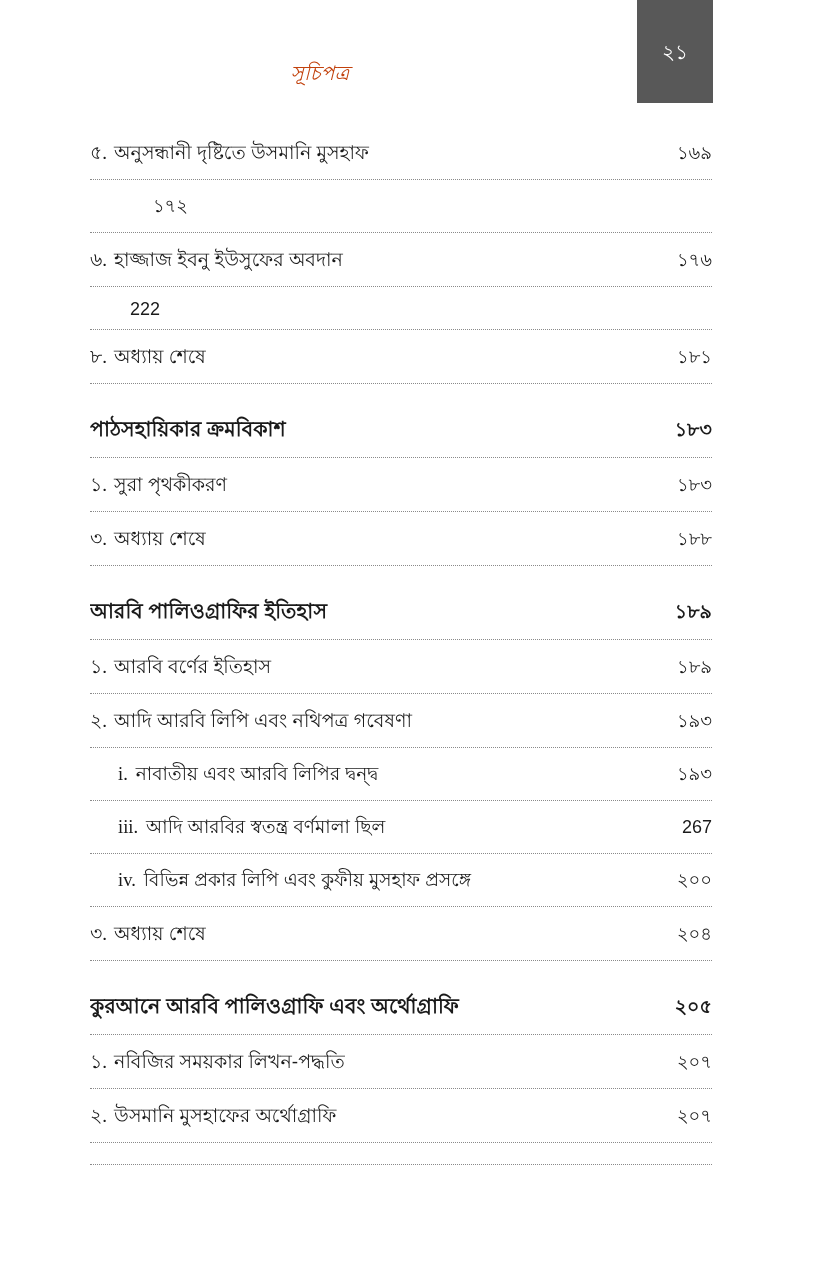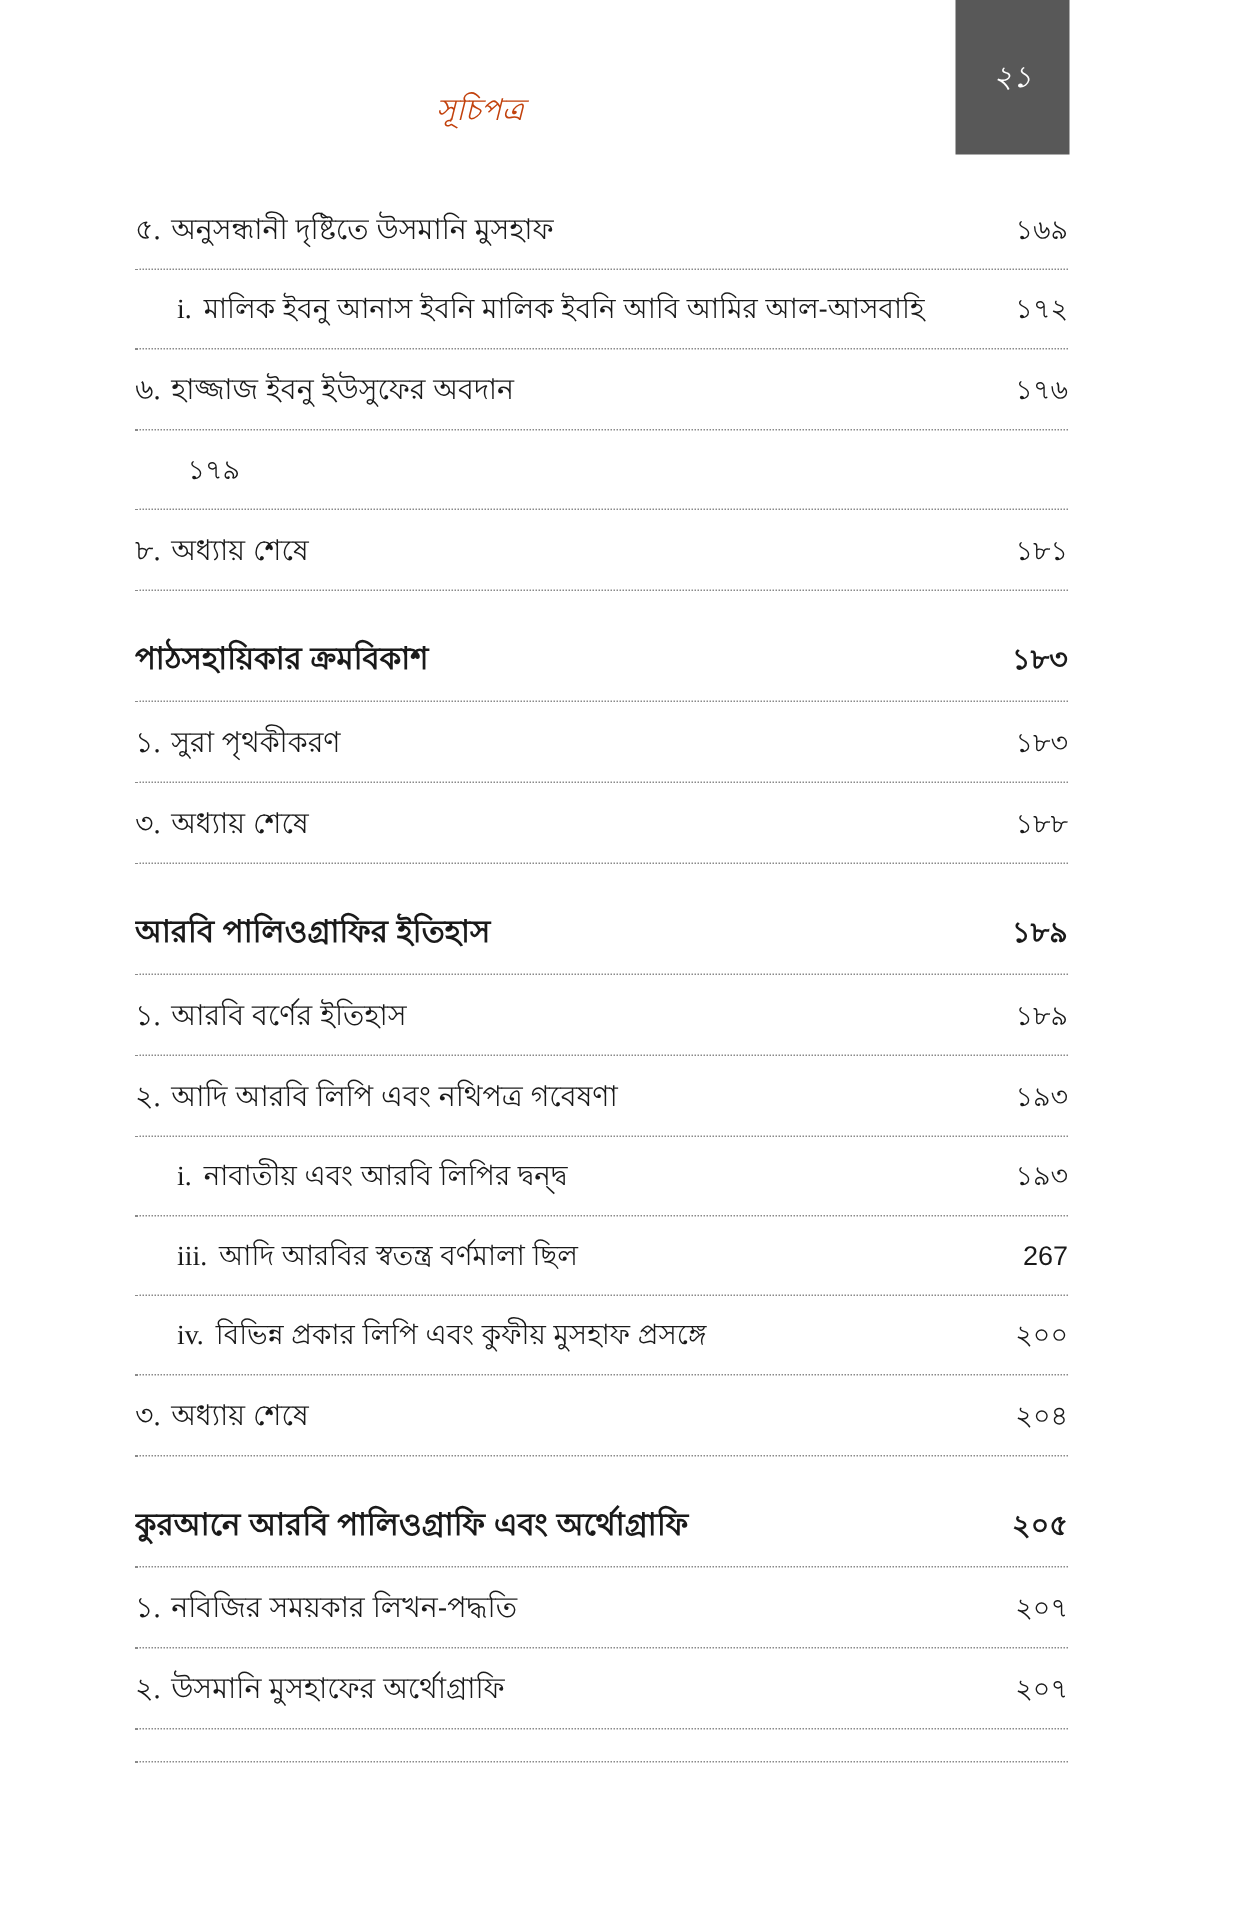--- a/index.html
+++ b/index.html
@@ -39,21 +39,20 @@
   .folio-box {
     position: absolute;
     left: 637px;
     top: 0;
     width: 76px;
     height: 103px;
     background: #585858;
     display: flex;
     align-items: center;
     justify-content: center;
-    font-style: italic;
   }
   .folio-number {
     color: #ffffff;
     font-size: 20px;
     font-family: "Liberation Serif", "DejaVu Serif", serif;
     line-height: 1;
   }
 
   
   .toc {
@@ -129,29 +128,28 @@
     <span class="folio-number">২১</span>
   </div>
 </div>
 
 <div class="toc" id="toc-container">
     <div class="toc-row level-item">
       <div class="label"><span class="marker">৫.</span><span>অনুসন্ধানী দৃষ্টিতে উসমানি মুসহাফ</span></div>
       <div class="page">১৬৯</div>
     </div>
     <div class="toc-row level-sub">
-      <div class="label"><span class="marker-roman">i.</span><span>মালিক ইবনু আনাস ইবনি মালিক ইবনি আবি আমির আল-আসবাহি</span></div>
       <div class="page">১৭২</div>
     </div>
     <div class="toc-row level-item">
       <div class="label"><span class="marker">৬.</span><span>হাজ্জাজ ইবনু ইউসুফের অবদান</span></div>
       <div class="page">১৭৬</div>
     </div>
     <div class="toc-row level-item">
-      <div class="page">১৭৯</div>
+      <div class="page">222</div>
     </div>
     <div class="toc-row level-item">
       <div class="label"><span class="marker">৮.</span><span>অধ্যায় শেষে</span></div>
       <div class="page">১৮১</div>
     </div>
     <div class="toc-row level-section">
       <div class="label"><span>পাঠসহায়িকার ক্রমবিকাশ</span></div>
       <div class="page">১৮৩</div>
     </div>
     <div class="toc-row level-item">

